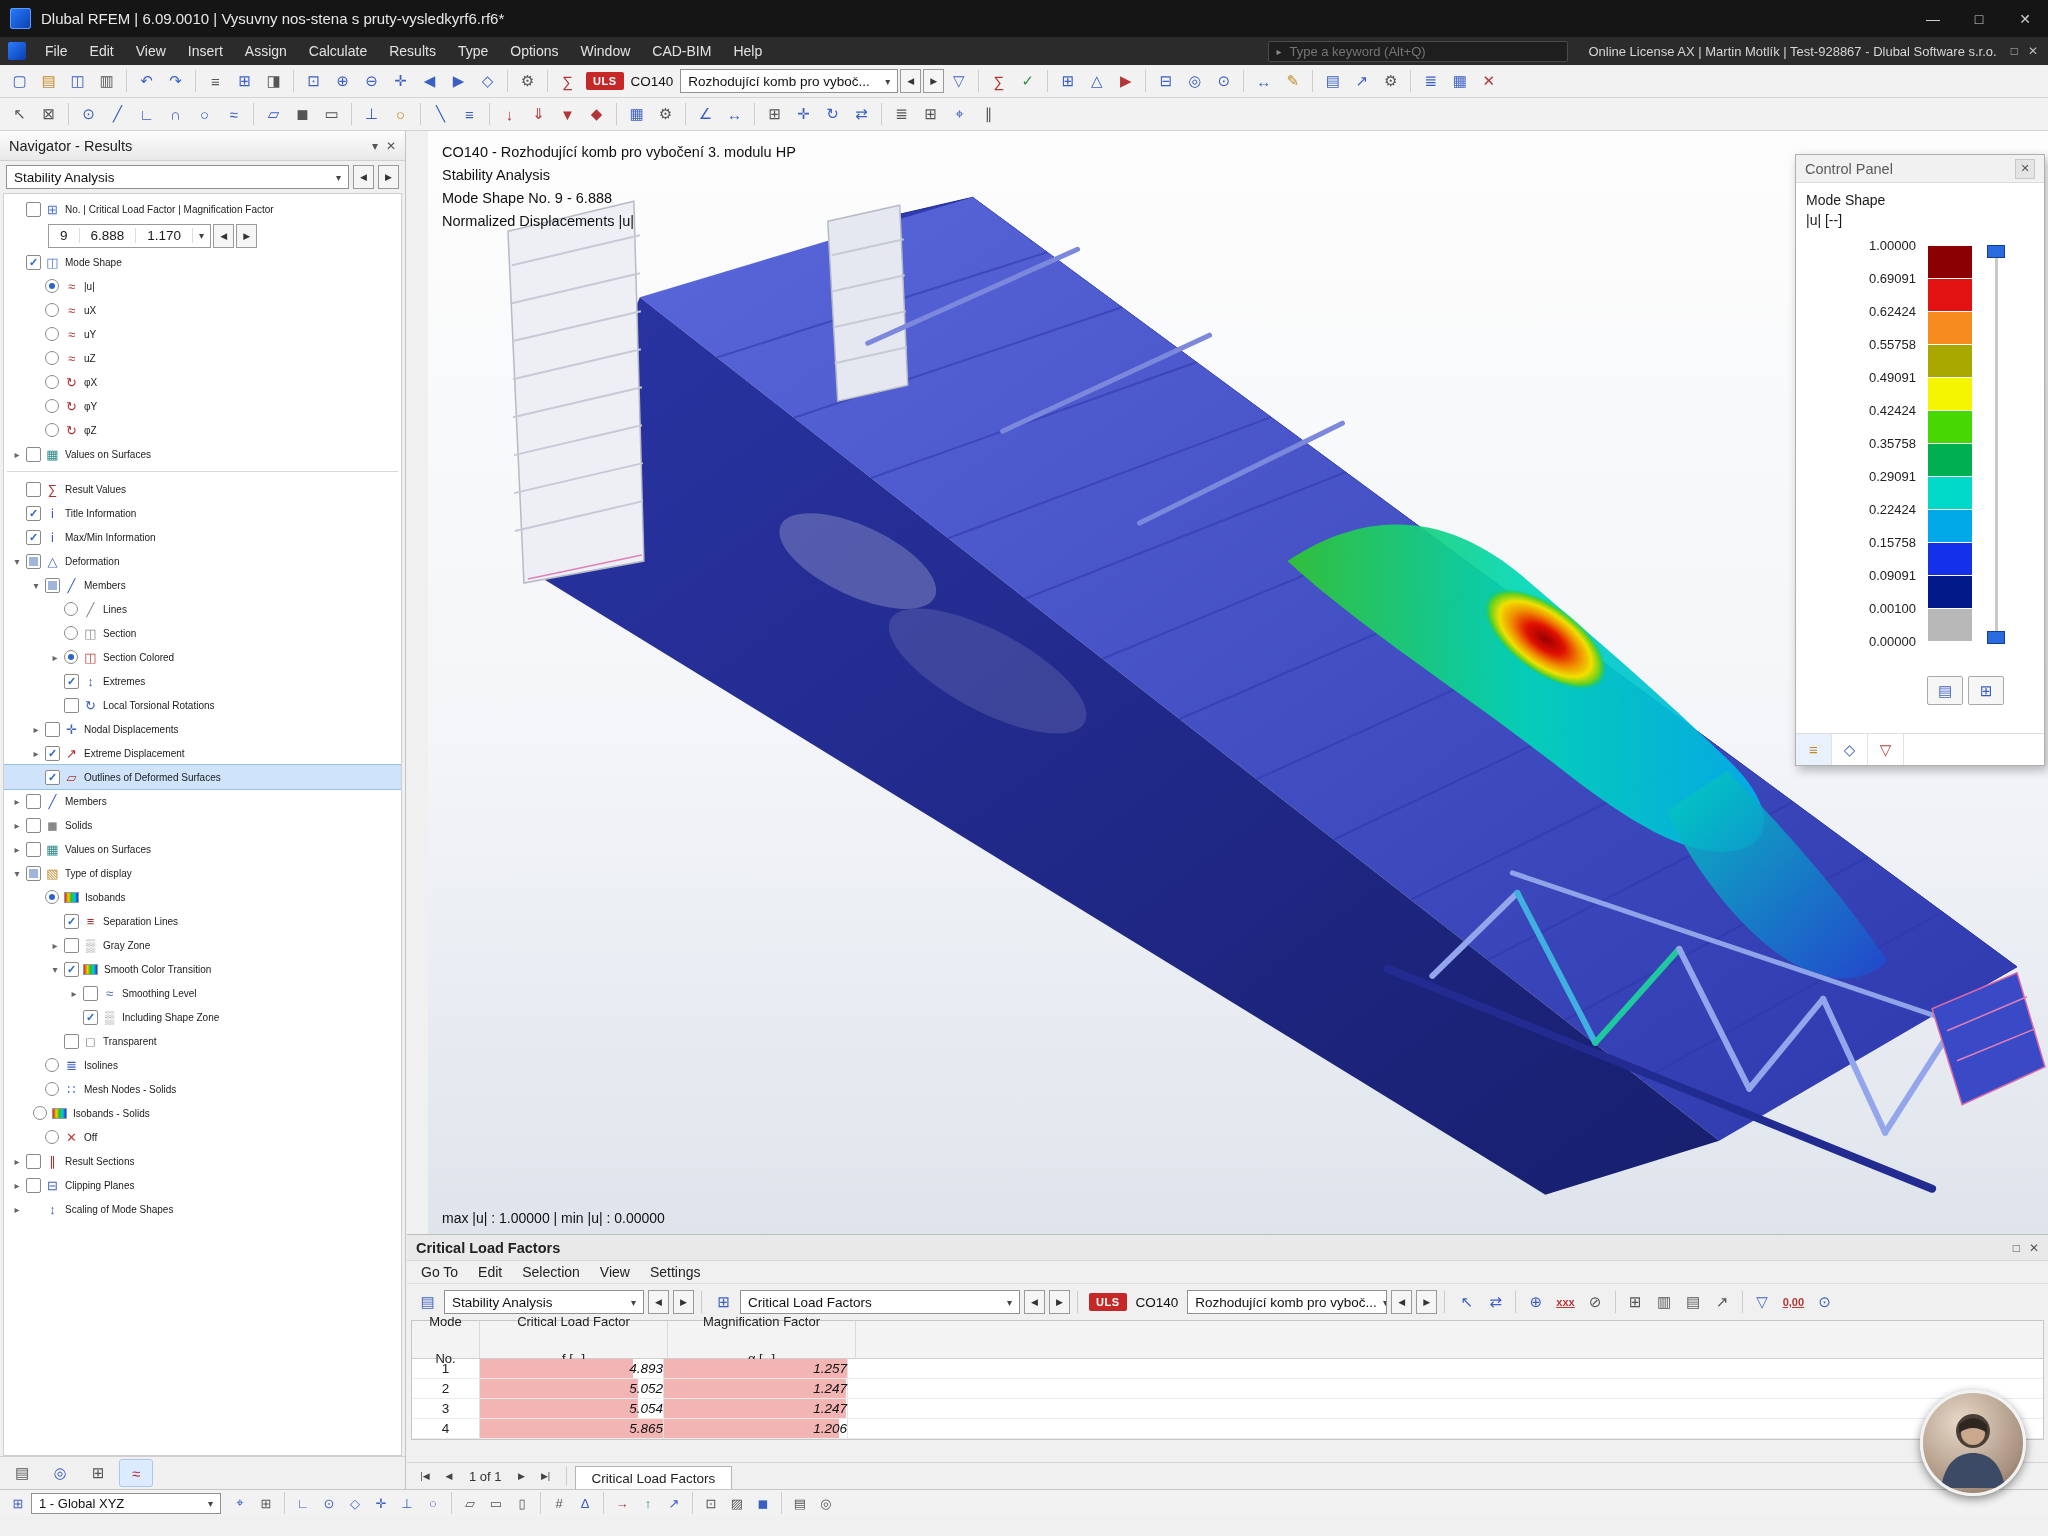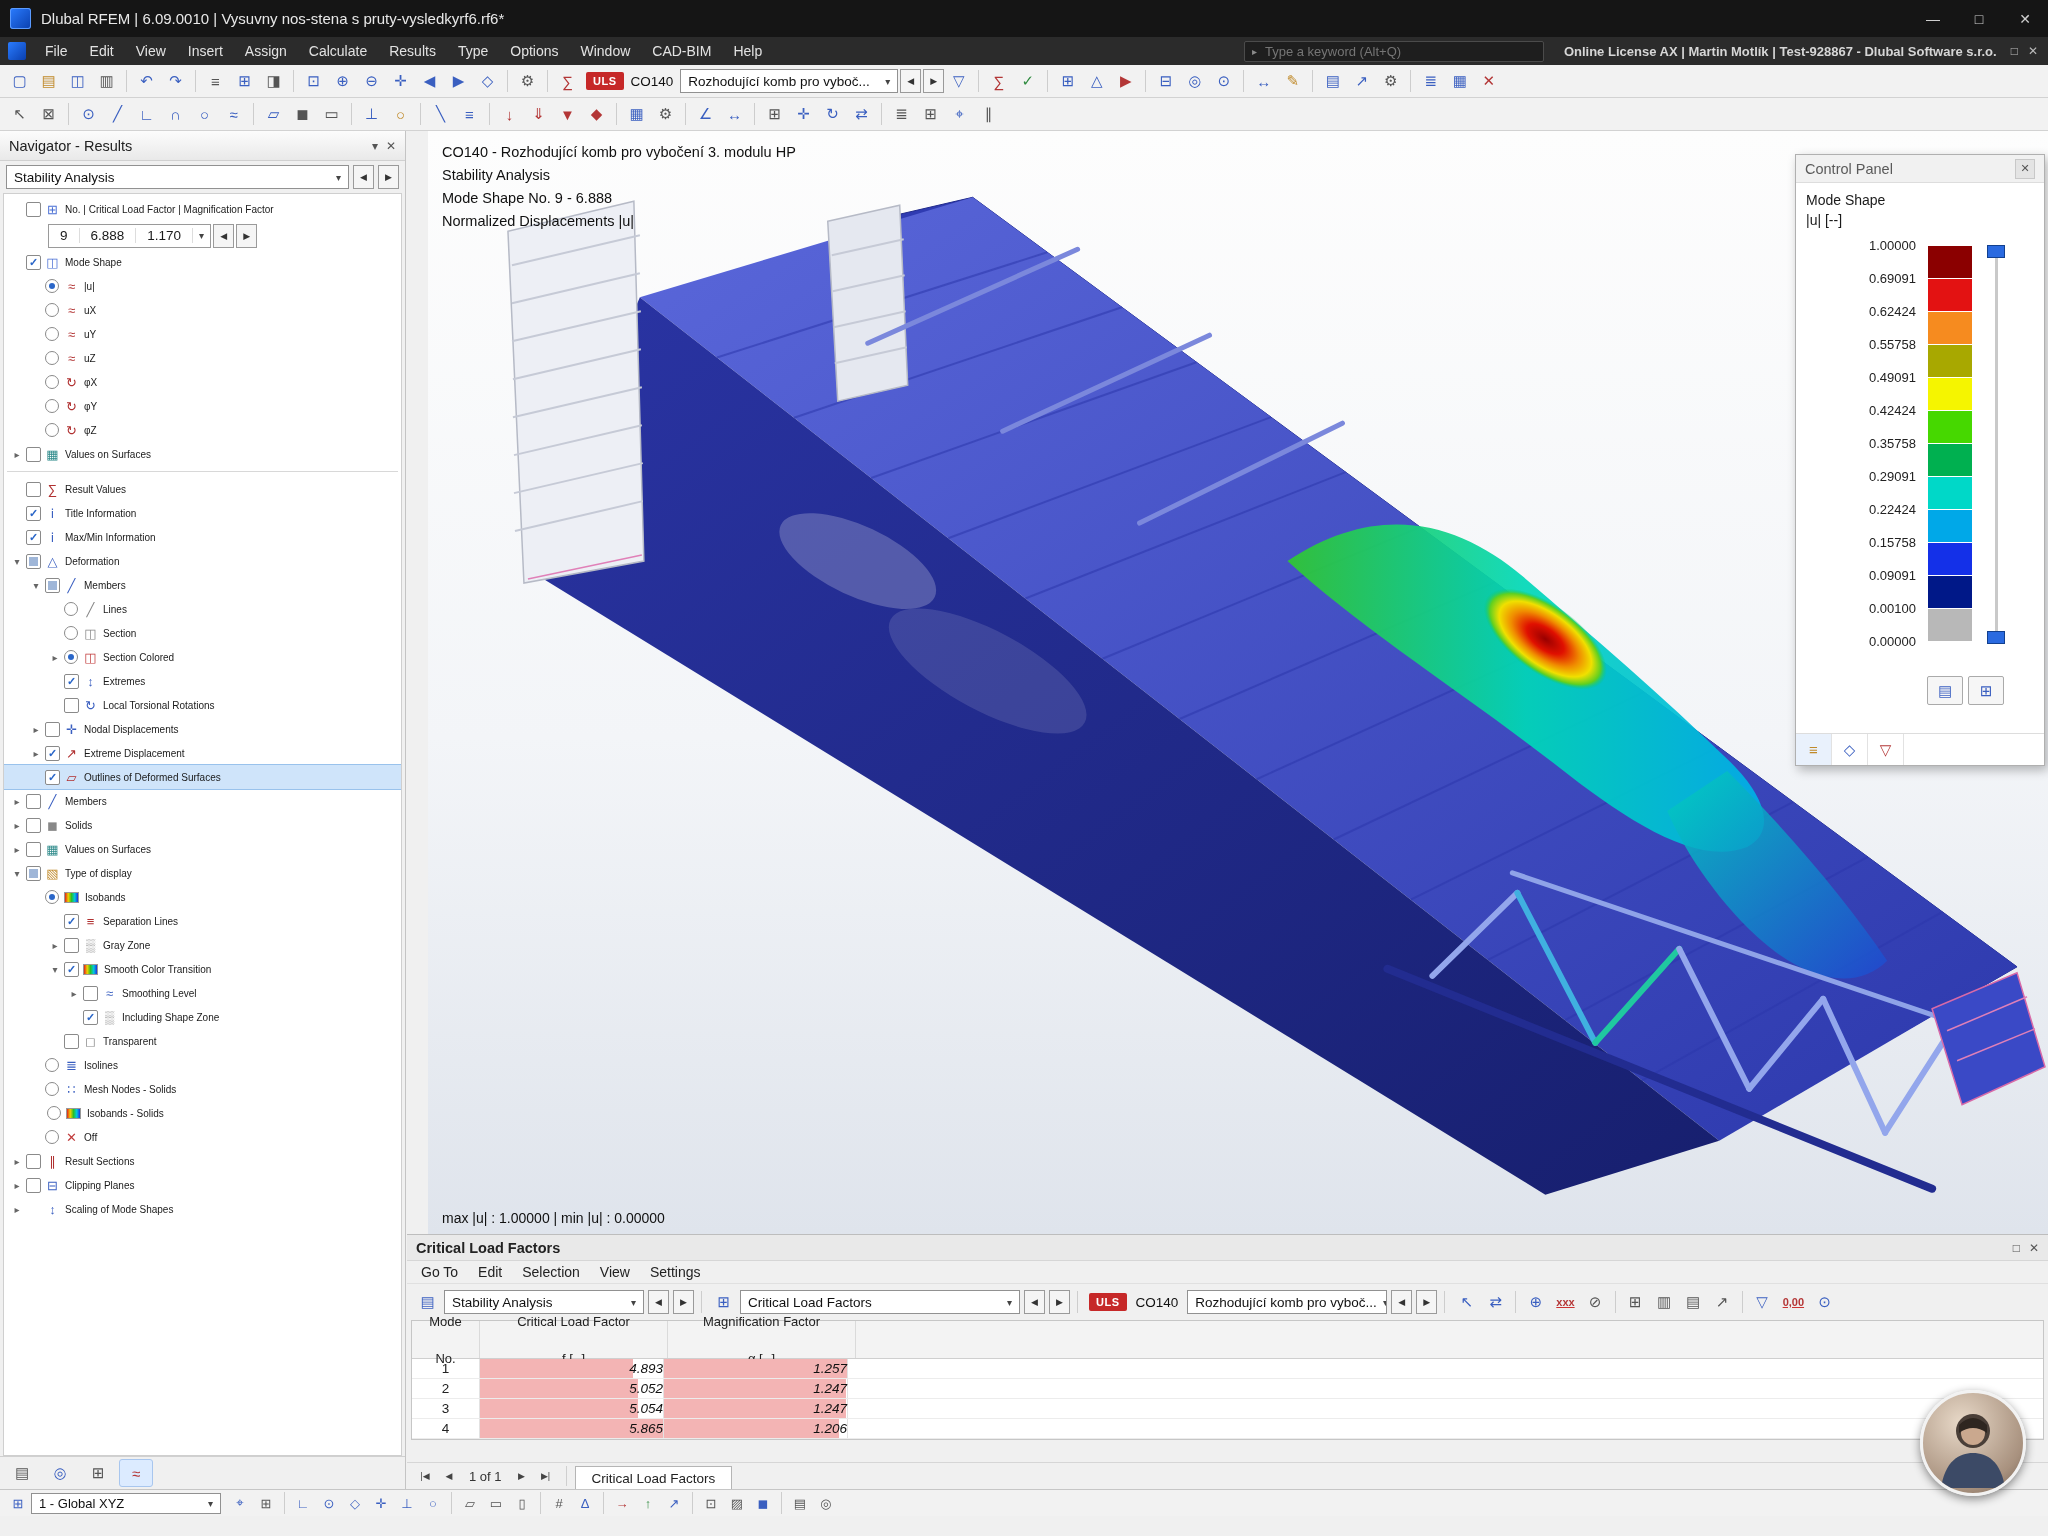--- a/index.html
+++ b/index.html
@@ -20,21 +20,21 @@
   #menubar{position:absolute;left:0;top:37px;width:100%;height:28px;background:#2b2b2b;
            display:flex;align-items:center;color:#e2e2e2;font-size:14px;}
   .menuicon{width:18px;height:18px;margin:0 8px;background:linear-gradient(135deg,#2a7cff,#0a3fae);border-radius:2px;}
   #menu-items{display:flex;height:100%;}
   #menu-items .mi{padding:0 11px;display:flex;align-items:center;height:100%;}
   #searchbox{margin-left:auto;width:300px;height:21px;background:#1e1e1e;border:1px solid #4b4b4b;
              border-radius:2px;display:flex;align-items:center;padding:0 7px;gap:6px;}
   #searchbox .gly{color:#8a8a8a;font-size:10px;}
   #searchbox input{background:transparent;border:0;outline:0;color:#bbb;font-size:13px;width:100%;
                    font-family:"Liberation Sans",sans-serif;}
-  #license{margin:0 14px 0 20px;font-size:13px;color:#d6d6d6;white-space:nowrap;font-weight:bold;}
+  #license{margin:0 14px 0 20px;font-size:13px;color:#d6d6d6;white-space:nowrap;}
   .mdi-glyphs{display:flex;gap:10px;margin-right:10px;color:#bbb;font-size:12px;}
 
   
   .toolbar{position:absolute;left:0;width:100%;background:#f2f2f2;border-bottom:1px solid #d2d2d2;
            display:flex;align-items:center;padding:0 5px;}
   #toolbar1{top:65px;height:33px;}
   #toolbar2{top:98px;height:33px;}
   .tico{display:inline-flex;width:27px;height:26px;align-items:center;justify-content:center;
         font-size:15px;border-radius:3px;margin:0 1px;border:1px solid transparent;}
   .tico.txt{width:auto;padding:0 4px;font-size:11px;font-weight:bold;
@@ -550,21 +550,21 @@
             <span class="rb"></span>
             <span class="ti" style="color: rgb(58, 95, 192);">≣</span>
             <span class="tl">Isolines</span>
           </div>
           <div class="trow" style="padding-left: 25px;">
             <span class="arr"></span>
             <span class="rb"></span>
             <span class="ti" style="color: rgb(58, 95, 192);">∷</span>
             <span class="tl">Mesh Nodes - Solids</span>
           </div>
-          <div class="trow" style="padding-left: 27px;">
+          <div class="trow" style="padding-left: 13px;">
             <span class="arr"></span>
             <span class="rb"></span>
             <span class="ti rain"></span>
             <span class="tl">Isobands - Solids</span>
           </div>
           <div class="trow" style="padding-left: 25px;">
             <span class="arr"></span>
             <span class="rb"></span>
             <span class="ti" style="color: rgb(192, 58, 58);">✕</span>
             <span class="tl">Off</span>

